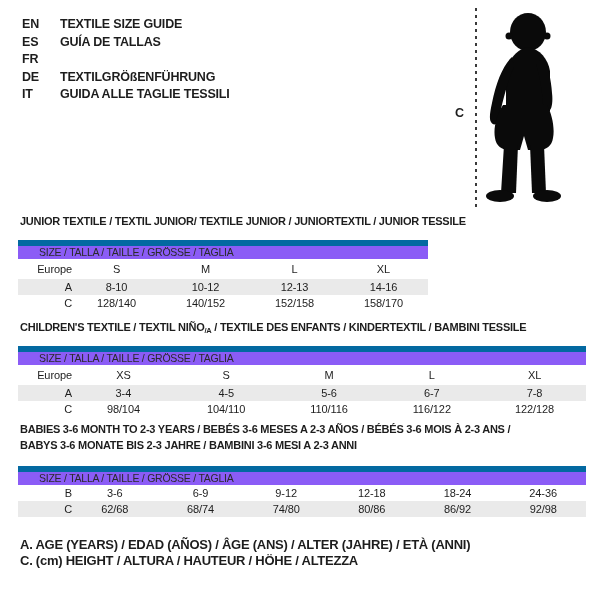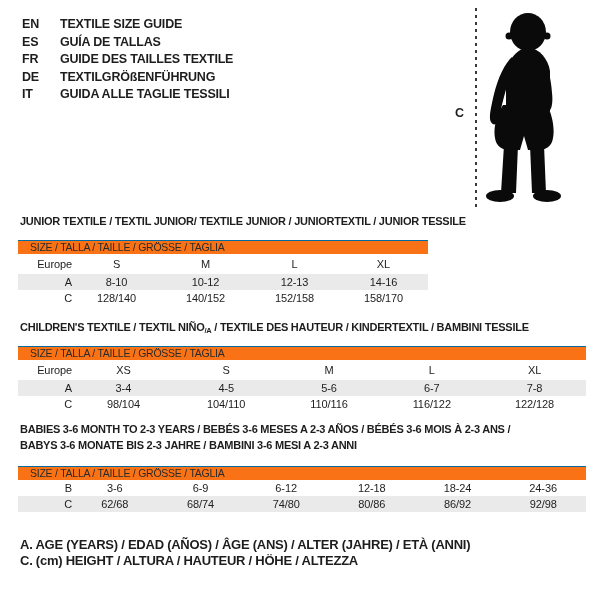--- a/index.html
+++ b/index.html
@@ -27,22 +27,22 @@
   #t1-title{top:215px;left:20px}
   #t2-title{top:321px;left:20px}
   #t3-title{top:422px;left:20px;line-height:15.5px}
   .sub{font-size:7.5px;vertical-align:-2px}
 
   
   .table{left:18px}
   #t1{top:240px;width:410px}
   #t2{top:346px;width:568px}
   #t3{top:466px;width:568px}
-  .size-bar{height:13px;line-height:13px;background:#f97316;border-top:1px solid #0369a1;
-    font-size:10.5px;letter-spacing:-0.25px;padding-left:12px;color:#2a2a2a;white-space:nowrap;overflow:hidden}
+  .size-bar{height:13px;line-height:13px;background:#8b5cf6;border-top:6px solid #0369a1;
+    font-size:10.5px;letter-spacing:-0.25px;padding-left:21px;color:#2a2a2a;white-space:nowrap;overflow:hidden}
   .trow{display:grid;height:16px;line-height:16px;font-size:11px;letter-spacing:-0.1px}
   .trow.tall{height:20px;line-height:20px}
   .trow.shaded{background:#eaeaea}
   .cols4{grid-template-columns:54px repeat(4,1fr)}
   .cols5{grid-template-columns:54px repeat(5,1fr)}
   .cols6{grid-template-columns:54px repeat(6,1fr)}
   .cell{text-align:center;white-space:nowrap;overflow:hidden}
   .cell.label{text-align:right;padding-left:4px}
 
   
@@ -55,21 +55,20 @@
   <div class="lang-row">
     <span class="lang-code">EN</span>
     <span>TEXTILE SIZE GUIDE</span>
   </div>
   <div class="lang-row">
     <span class="lang-code">ES</span>
     <span>GUÍA DE TALLAS</span>
   </div>
   <div class="lang-row">
     <span class="lang-code">FR</span>
-    <span>GUIDE DES TAILLES TEXTILE</span>
   </div>
   <div class="lang-row">
     <span class="lang-code">DE</span>
     <span>TEXTILGRÖßENFÜHRUNG</span>
   </div>
   <div class="lang-row">
     <span class="lang-code">IT</span>
     <span>GUIDA ALLE TAGLIE TESSILI</span>
   </div>
 </div>
@@ -113,21 +112,21 @@
   </div>
   <div class="trow cols4">
     <div class="cell label">C</div>
     <div class="cell">128/140</div>
     <div class="cell">140/152</div>
     <div class="cell">152/158</div>
     <div class="cell">158/170</div>
   </div>
 </div>
 
-<div class="abs ttl" id="t2-title"><span>CHILDREN'S TEXTILE / TEXTIL NIÑO</span><span class="sub">/A</span><span> / TEXTILE DES HAUTEUR / KINDERTEXTIL / BAMBINI TESSILE</span></div>
+<div class="abs ttl" id="t2-title"><span>CHILDREN'S TEXTILE / TEXTIL NIÑO</span><span class="sub">/A</span><span> / TEXTILE DES ENFANTS / KINDERTEXTIL / BAMBINI TESSILE</span></div>
 <div class="abs table" id="t2">
   <div class="size-bar">SIZE / TALLA / TAILLE / GRÖSSE / TAGLIA</div>
   <div class="trow cols5 tall">
     <div class="cell label">Europe</div>
     <div class="cell">XS</div>
     <div class="cell">S</div>
     <div class="cell">M</div>
     <div class="cell">L</div>
     <div class="cell">XL</div>
   </div>
@@ -152,21 +151,21 @@
 <div class="abs ttl" id="t3-title">
   <div>BABIES 3-6 MONTH TO 2-3 YEARS / BEBÉS 3-6 MESES A 2-3 AÑOS / BÉBÉS 3-6 MOIS À 2-3 ANS /</div>
   <div>BABYS 3-6 MONATE BIS 2-3 JAHRE / BAMBINI 3-6 MESI A 2-3 ANNI</div>
 </div>
 <div class="abs table" id="t3">
   <div class="size-bar">SIZE / TALLA / TAILLE / GRÖSSE / TAGLIA</div>
   <div class="trow cols6">
     <div class="cell label">B</div>
     <div class="cell">3-6</div>
     <div class="cell">6-9</div>
-    <div class="cell">6-12</div>
+    <div class="cell">9-12</div>
     <div class="cell">12-18</div>
     <div class="cell">18-24</div>
     <div class="cell">24-36</div>
   </div>
   <div class="trow cols6 shaded">
     <div class="cell label">C</div>
     <div class="cell">62/68</div>
     <div class="cell">68/74</div>
     <div class="cell">74/80</div>
     <div class="cell">80/86</div>

